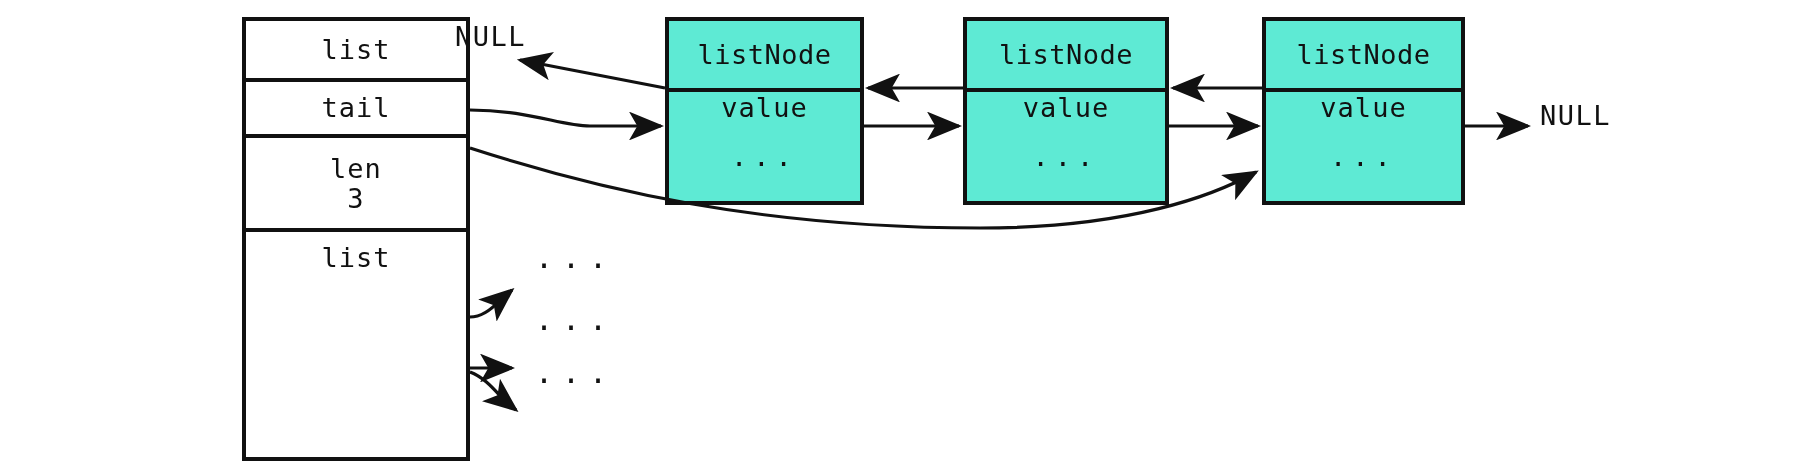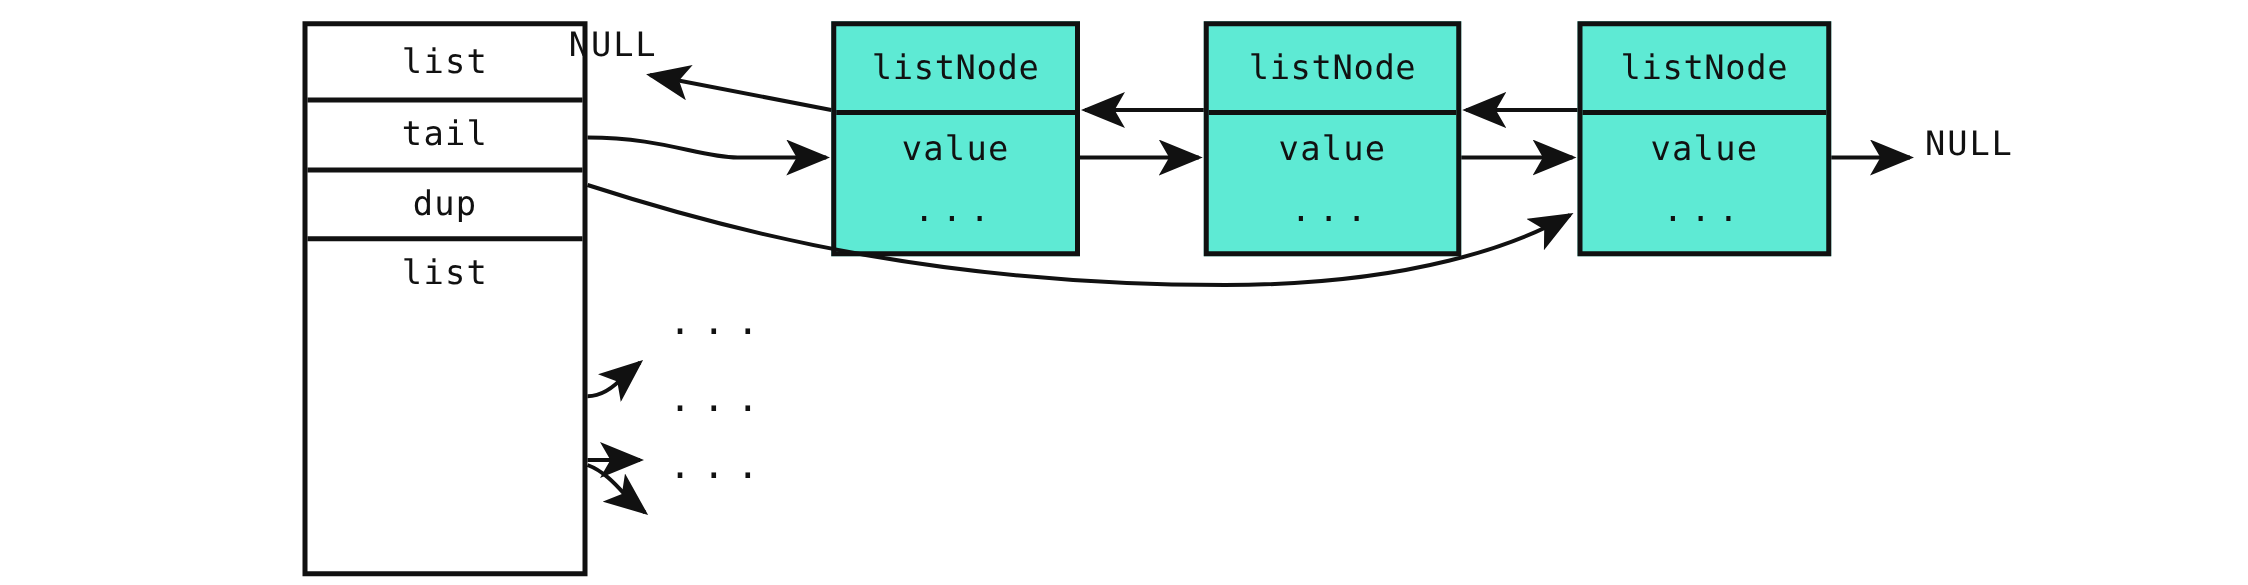--- a/index.html
+++ b/index.html
@@ -38,21 +38,21 @@
     border:4px solid #111;box-sizing:border-box;background:#5eead4;
   }
   .node .node-head{
     height:71px;border-bottom:4px solid #111;box-sizing:border-box;
     display:flex;align-items:center;justify-content:center;
     font-size:27px;letter-spacing:0.5px;
   }
   .node .node-body{
     height:113px;box-sizing:border-box;
     display:flex;flex-direction:column;align-items:center;
-    justify-content:flex-start;padding-top:12px;
+    justify-content:flex-start;padding-top:0;
   }
   .node .node-val{font-size:27px;letter-spacing:1px;}
   .node .node-dots{font-size:27px;letter-spacing:6px;margin-top:18px;}
 
   #node1{left:665px;width:199px;}
   #node2{left:963px;width:206px;}
   #node3{left:1262px;width:203px;}
 
   
   .lbl{position:absolute;font-size:27px;letter-spacing:1.5px;white-space:nowrap;}
@@ -72,22 +72,23 @@
 
 <div id="stage">
 
   <div class="struct-box">
     <div class="struct-row r-list">
       <span>list</span>
     </div>
     <div class="struct-row r-tail">
       <span>tail</span>
     </div>
-    <div class="struct-row r-dup">
-      <span>dup</span>
+    <div class="struct-row r-len">
+      <span>len</span>
+      <span class="len-val">3</span>
     </div>
     <div class="struct-row r-free">
       <span>list</span>
     </div>
   </div>
 
   <div class="node" id="node1">
     <div class="node-head">listNode</div>
     <div class="node-body">
       <span class="node-val">value</span>

